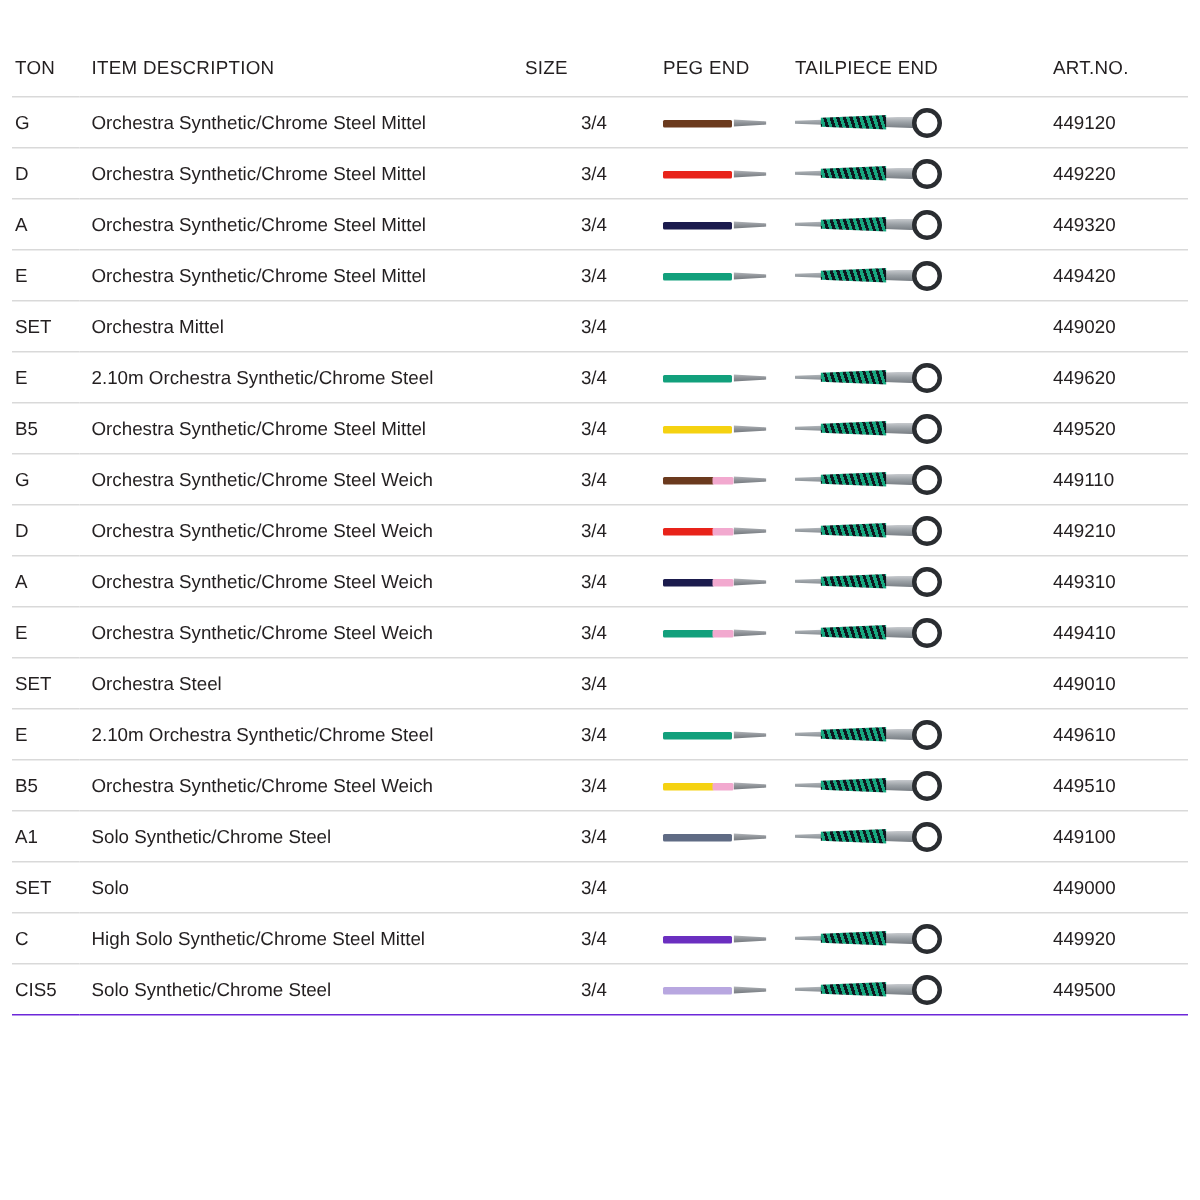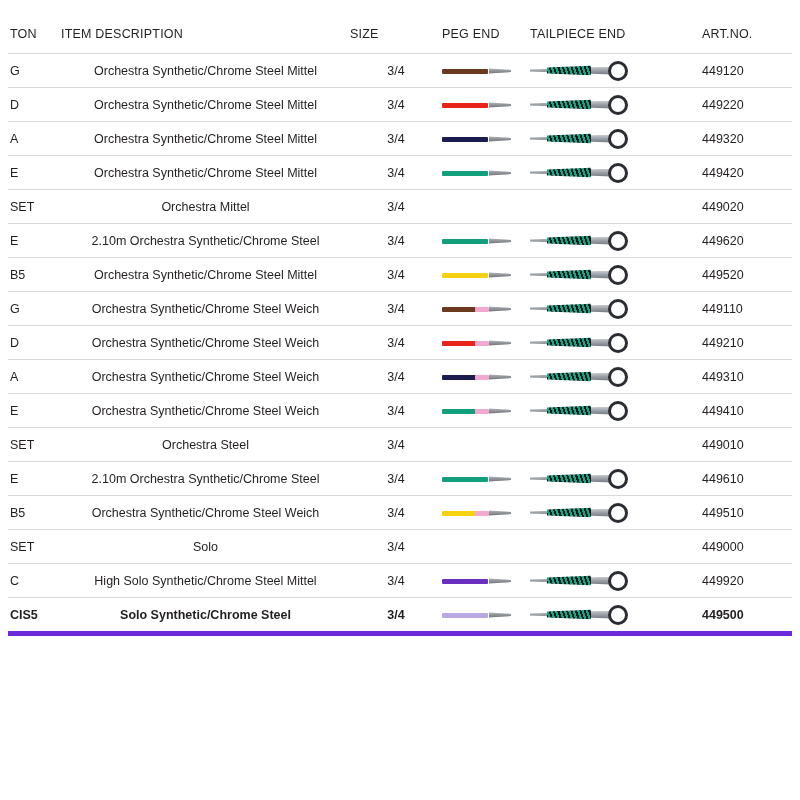--- a/index.html
+++ b/index.html
@@ -12,21 +12,21 @@
     height: 800px;
     font-family: "Liberation Sans", sans-serif;
     color: #231f20;
     overflow: hidden;
   }
   .sheet {
     width: 800px;
     height: 800px;
     position: relative;
     box-sizing: border-box;
-    padding: 5px 8px;
+    padding: 16px 8px;
     border-radius: 24px;
   }
   table.string-table {
     width: 784px;
     border-collapse: collapse;
     table-layout: fixed;
   }
   table.string-table col.c-ton      { width: 45px; }
   table.string-table col.c-desc     { width: 297px; }
   table.string-table col.c-size     { width: 92px; }
@@ -51,25 +51,24 @@
   }
   tbody td {
     font-size: 12.5px;
     border-top: 1px solid #d9d9d9;
     vertical-align: middle;
     padding: 0;
     height: 33px;
     color: #231f20;
   }
   tbody tr:last-child td {
-    border-bottom: 5px solid #6d28d9;
-    font-weight: bold;
+    border-bottom: 1px solid #6d28d9;
   }
   td.ton  { padding-left: 2px; }
-  td.desc { padding-left: 8px; white-space: nowrap; text-align: center; }
+  td.desc { padding-left: 8px; white-space: nowrap; }
   td.size { padding-left: 0px; text-align: center; }
   td.art  { padding-left: 0px; }
 
   
   .peg-wrap {
     position: relative;
     width: 72px;
     height: 12px;
     display: block;
   }
@@ -410,20 +409,39 @@
           <td class="tail">
             <span class="tail-wrap">
               <span class="tail-shaft"></span>
               <span class="tail-wind"></span>
               <span class="tail-ball"></span>
             </span>
           </td>
           <td class="art">449510</td>
         </tr>
         <tr>
+          <td class="ton">A1</td>
+          <td class="desc">Solo Synthetic/Chrome Steel</td>
+          <td class="size">3/4</td>
+          <td class="peg">
+            <span class="peg-wrap">
+              <span class="peg-core" style="background: rgb(95, 107, 132);"></span>
+              <span class="peg-tip"></span>
+            </span>
+          </td>
+          <td class="tail">
+            <span class="tail-wrap">
+              <span class="tail-shaft"></span>
+              <span class="tail-wind"></span>
+              <span class="tail-ball"></span>
+            </span>
+          </td>
+          <td class="art">449100</td>
+        </tr>
+        <tr>
           <td class="ton">SET</td>
           <td class="desc">Solo</td>
           <td class="size">3/4</td>
           <td class="peg"></td>
           <td class="tail"></td>
           <td class="art">449000</td>
         </tr>
         <tr>
           <td class="ton">C</td>
           <td class="desc">High Solo Synthetic/Chrome Steel Mittel</td>

